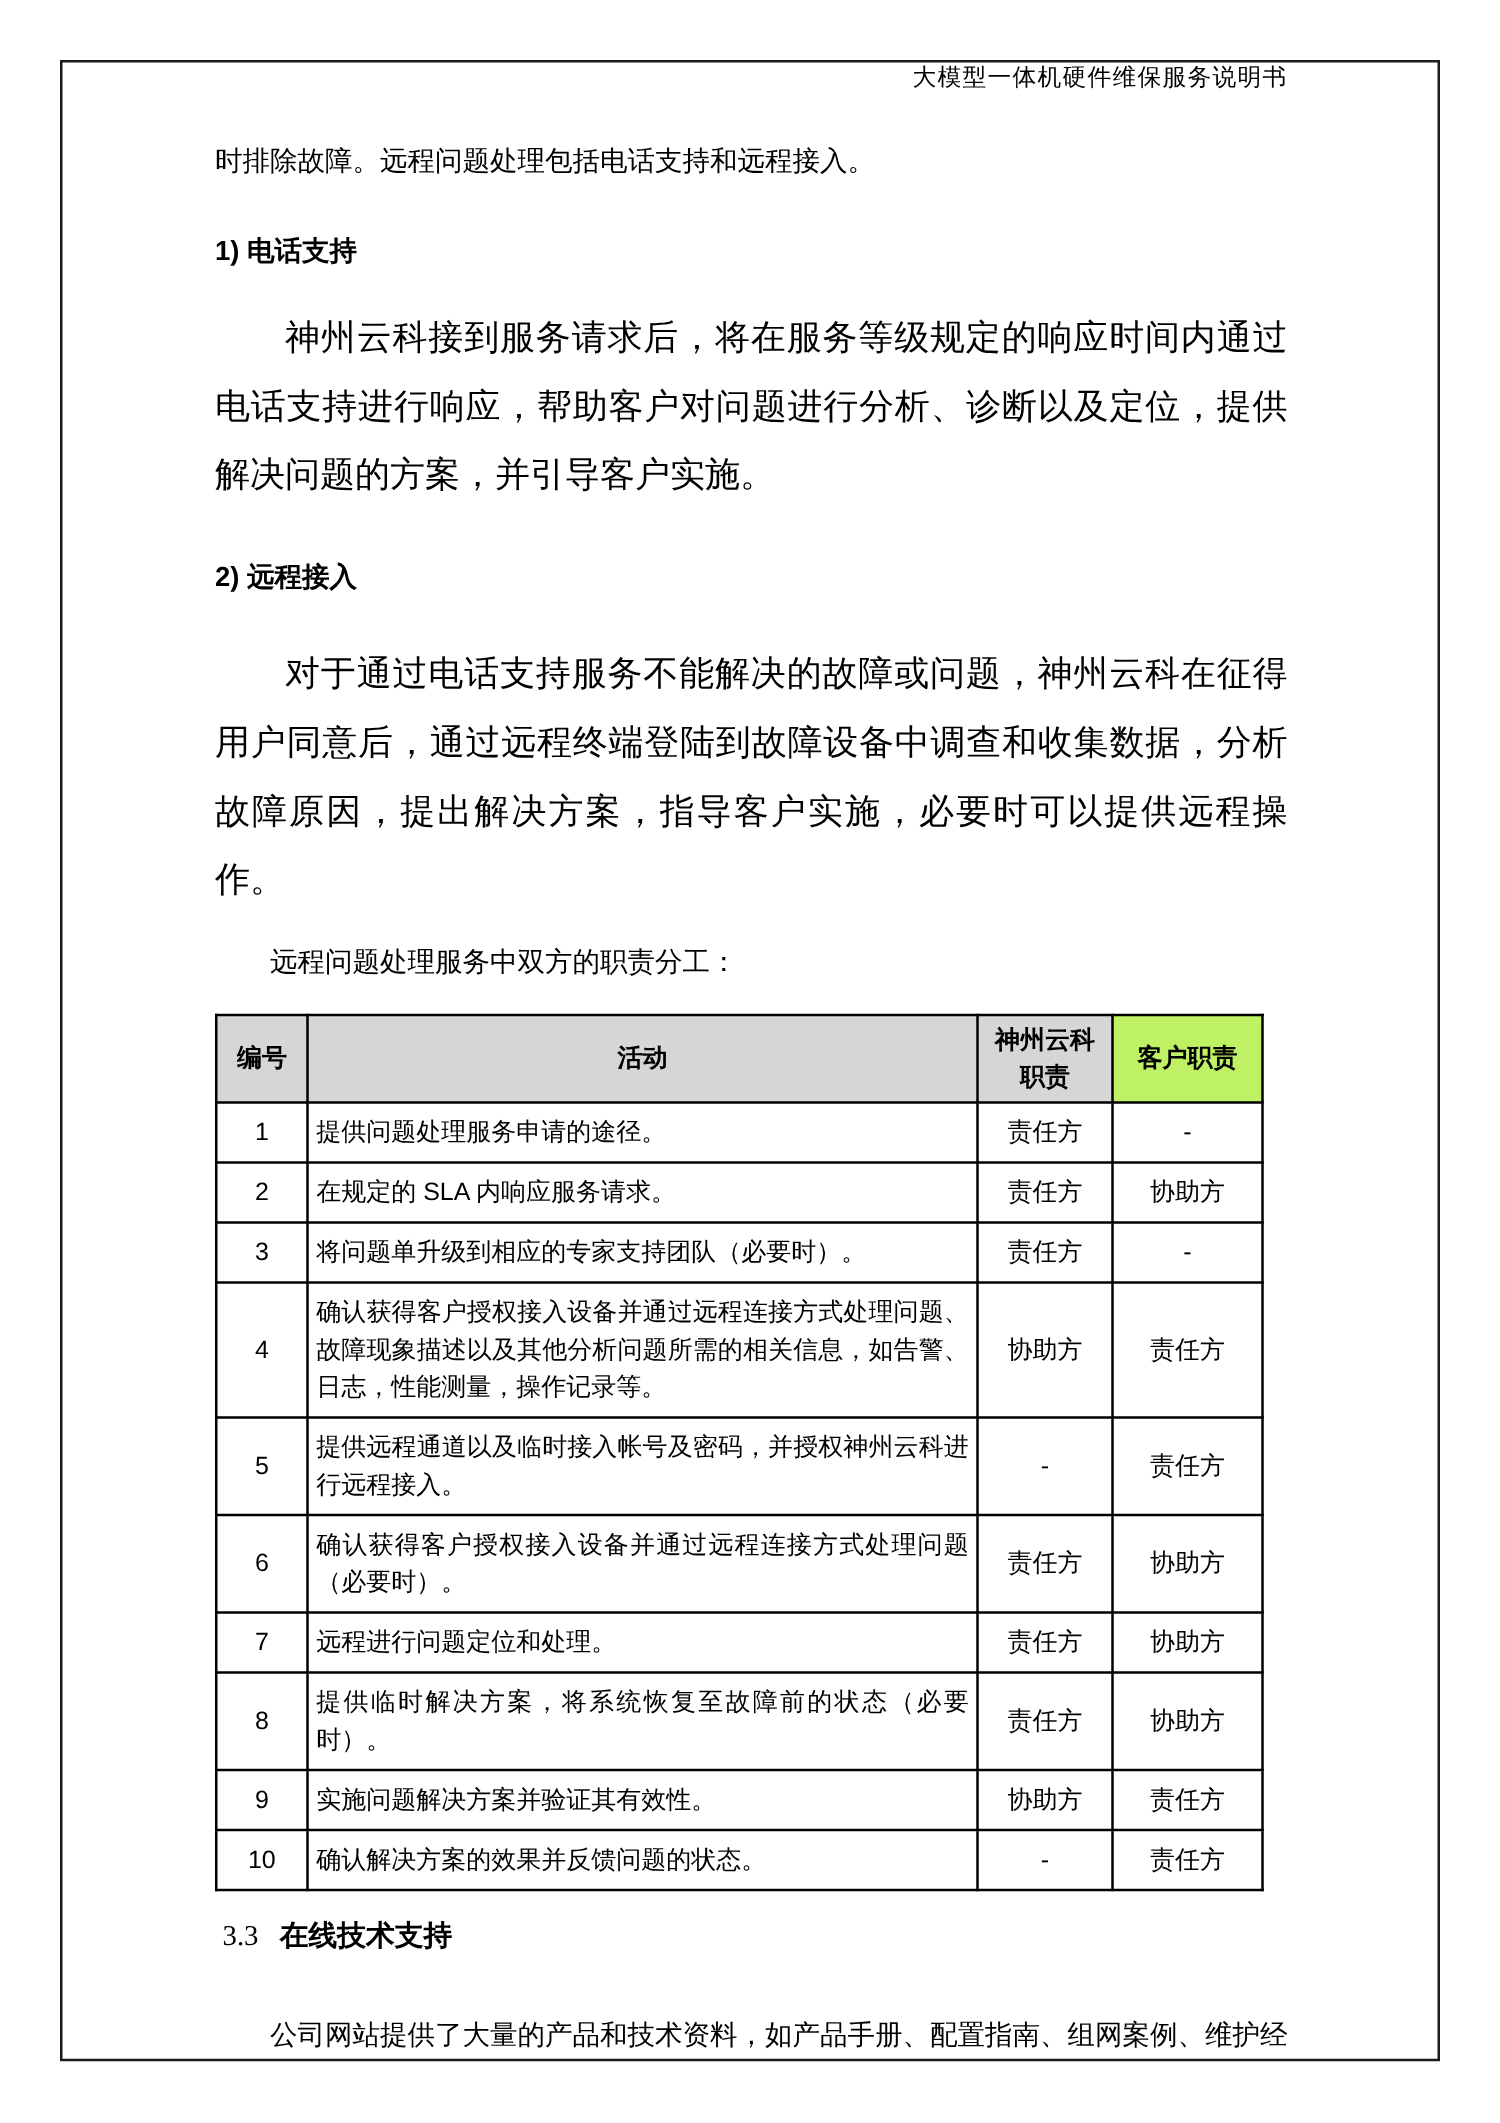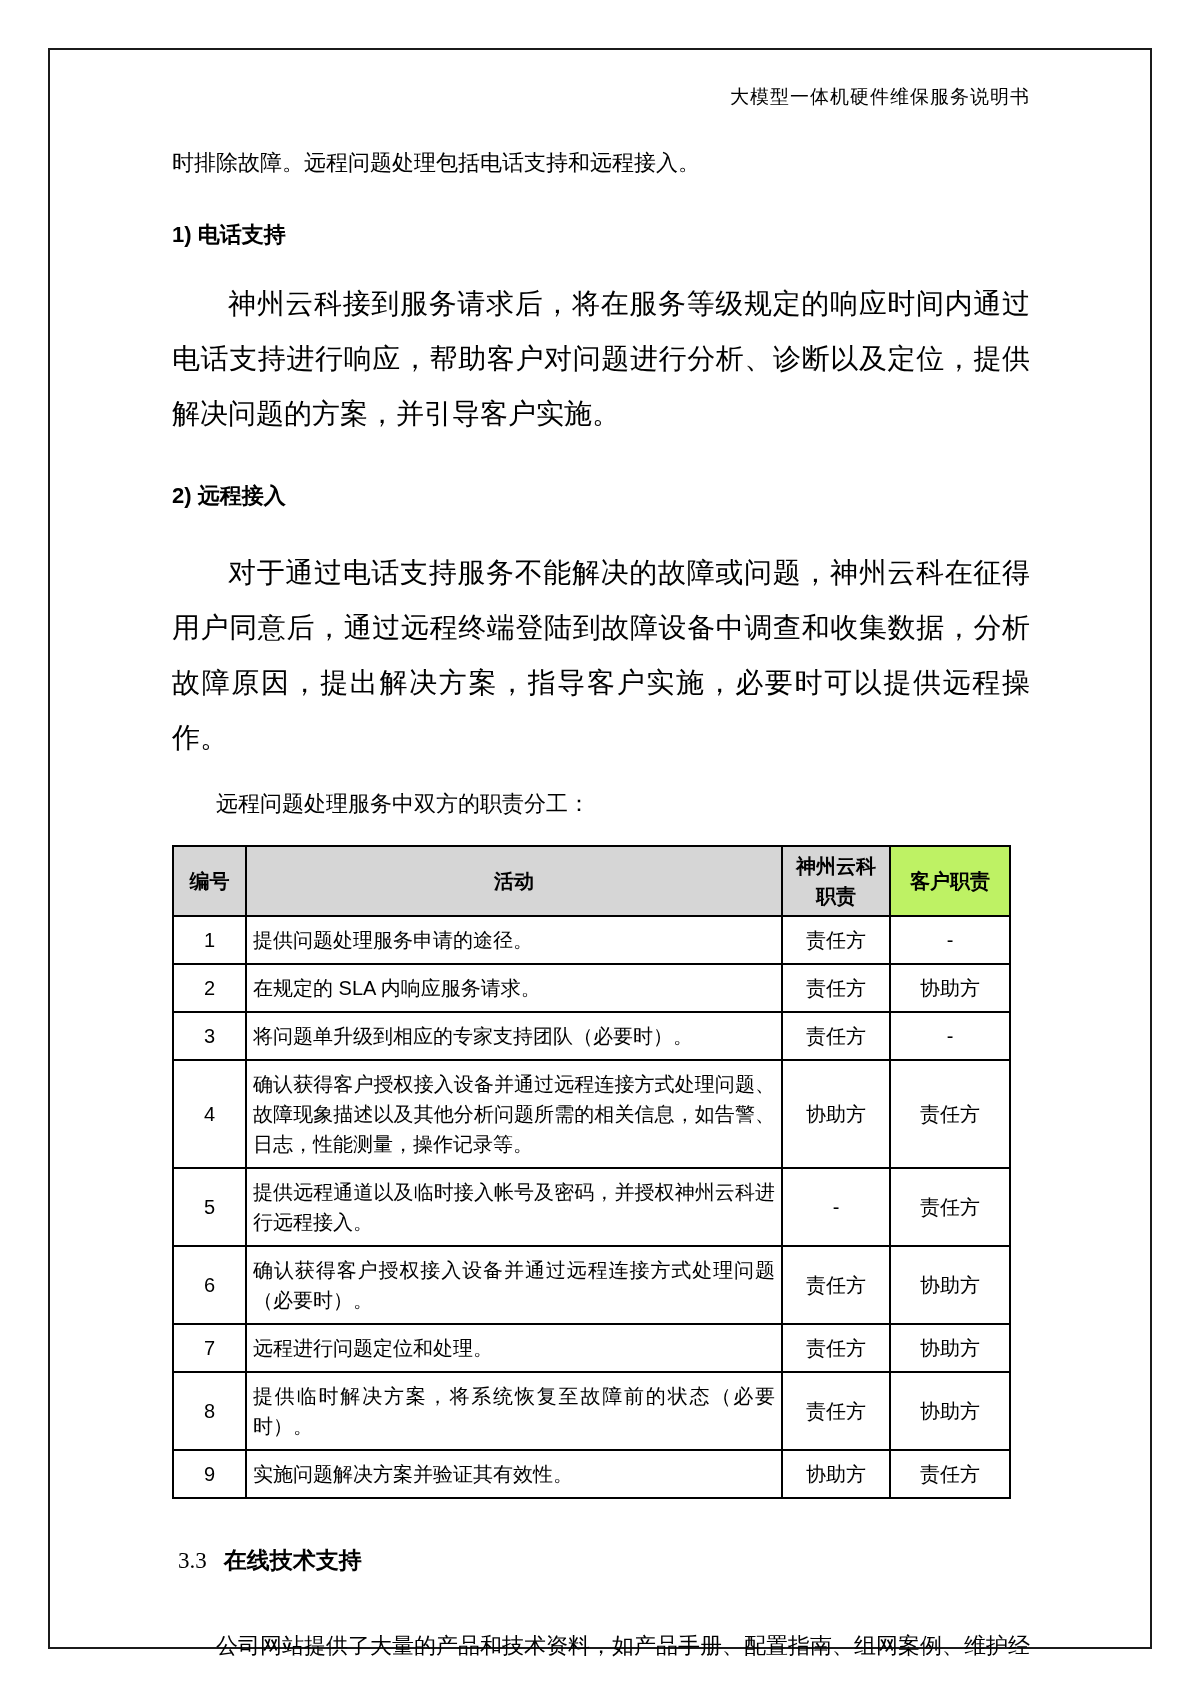--- a/index.html
+++ b/index.html
@@ -13,21 +13,20 @@
   }
   .frame{
     position:absolute;left:48px;top:48px;
     width:1100px;height:1597px;
     border:2px solid #1b1b1b;
     box-sizing:content-box;
   }
   .content{
     margin-left:122px;
     width:858px;
-    padding-top:34px;
   }
   .doc-header{
     font-family:"Liberation Serif",serif;
     font-size:19px;line-height:26px;
     text-align:right;
     letter-spacing:1px;
   }
   .intro{
     margin:36px 0 0 0;
     font-size:22px;line-height:34px;
@@ -65,22 +64,22 @@
     word-break:break-all;
   }
   table.resp th{
     font-weight:bold;
     text-align:center;
     padding:4px 4px;
   }
   td.col-center{text-align:center;padding-left:2px;padding-right:2px;}
   td.col-activity{text-align:left;padding-left:13px;padding-right:14px;text-align:justify;}
   .section-heading{
-    margin:44px 0 0 6px;
-    line-height:34px;
+    margin:25px 0 0 6px;
+    line-height:21px;
   }
   .sec-num{
     font-family:"Liberation Serif",serif;
     font-size:23px;
     margin-right:17px;
   }
   .sec-title{
     font-size:23px;font-weight:bold;
   }
   .final-para{
@@ -183,20 +182,26 @@
               <td class="col-activity">提供临时解决方案，将系统恢复至故障前的状态（必要时）。</td>
               <td class="col-center">责任方</td>
               <td class="col-center">协助方</td>
             </tr>
             <tr>
               <td class="col-center">9</td>
               <td class="col-activity">实施问题解决方案并验证其有效性。</td>
               <td class="col-center">协助方</td>
               <td class="col-center">责任方</td>
             </tr>
+            <tr>
+              <td class="col-center">10</td>
+              <td class="col-activity">确认解决方案的效果并反馈问题的状态。</td>
+              <td class="col-center">-</td>
+              <td class="col-center">责任方</td>
+            </tr>
           </tbody>
       </table>
 
       <div class="section-heading">
         <span class="sec-num">3.3</span><span class="sec-title">在线技术支持</span>
       </div>
 
       <p class="final-para">公司网站提供了大量的产品和技术资料，如产品手册、配置指南、组网案例、维护经</p>
 
     </div>

